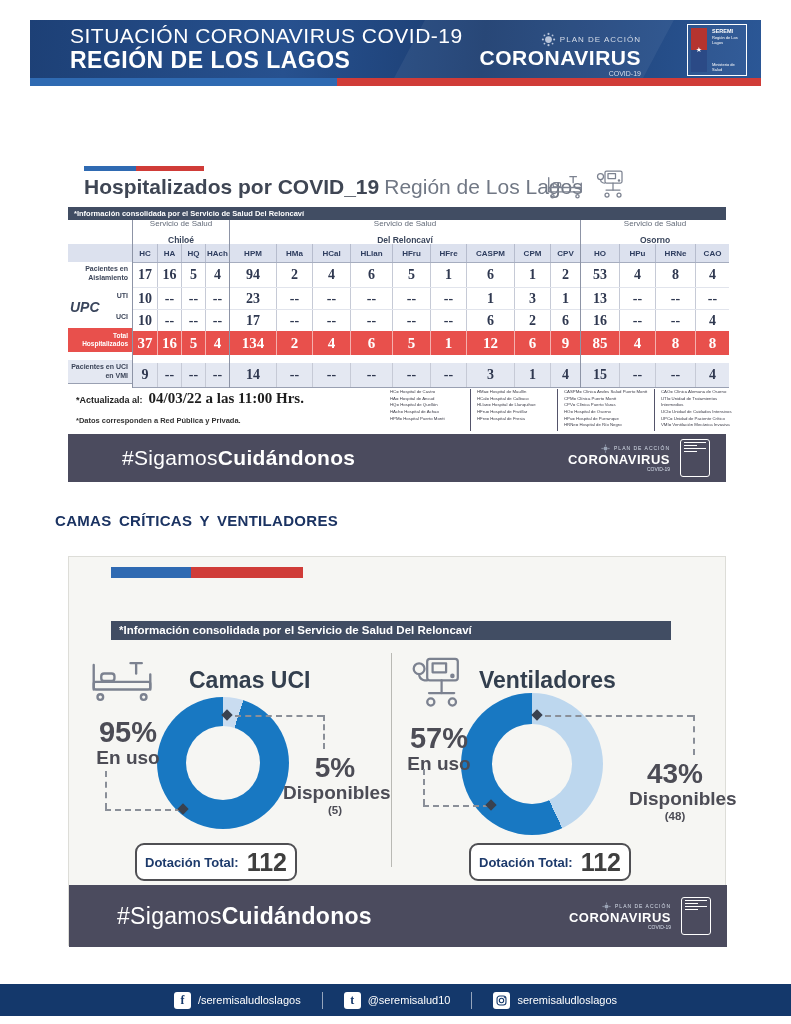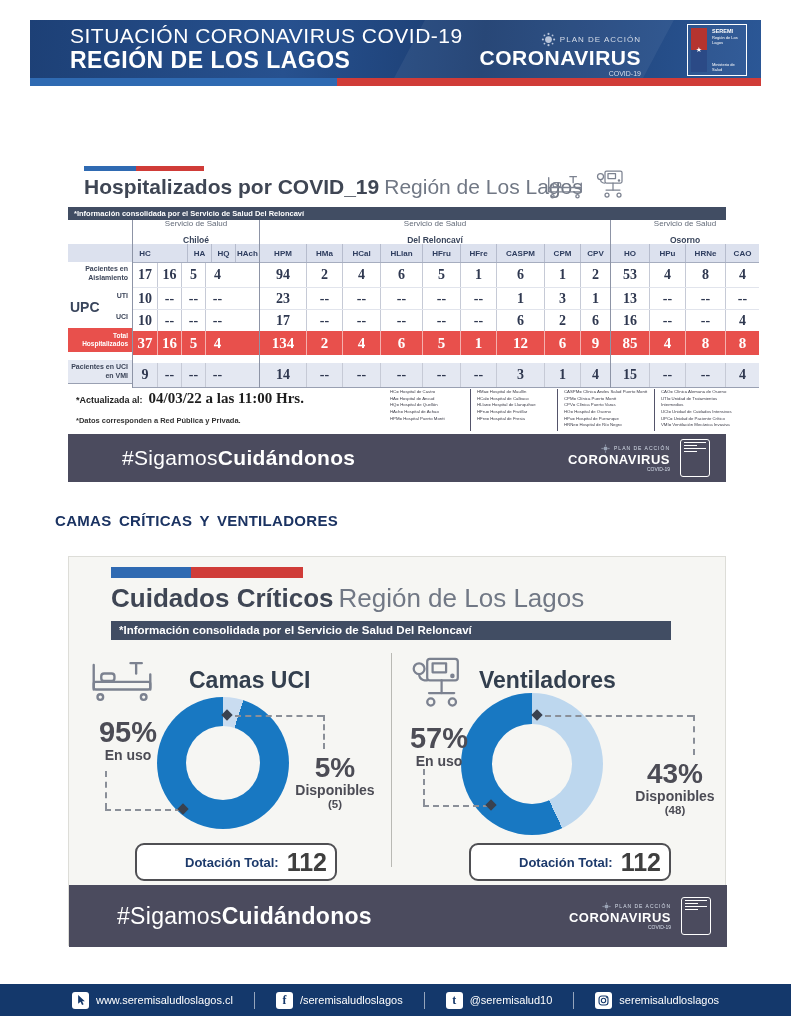--- a/index.html
+++ b/index.html
@@ -62,21 +62,21 @@
   .t-row{display:flex;align-items:center;}
   .t-r1{height:24px;}
   .t-r2,.t-r3{height:21px;}
   .t-red{height:24px;background:#e8504c;color:#fff;}
   .t-gap{height:8px;}
   .t-vmi{height:24px;background:#e4e8f2;}
   .lbl{font-size:7px;font-weight:bold;color:#3c4559;display:flex;align-items:center;
        justify-content:flex-end;text-align:right;padding-right:4px;box-sizing:border-box;line-height:1.25;}
   .red-lbl{color:#fff;font-size:6.5px;}
   .upc-block{height:42px;display:flex;align-items:center;}
-  .upc-big{font-size:14px;font-weight:bold;color:#39455c;padding-left:2px;}
+  .upc-big{font-size:14px;font-weight:bold;color:#39455c;padding-left:2px;font-style:italic;}
   .upc-subs{flex:1;display:flex;flex-direction:column;}
   .t-group{display:flex;flex-direction:column;border-left:1px solid #8d94a6;}
   .t-cell{display:flex;align-items:center;justify-content:center;box-sizing:border-box;height:100%;}
   .t-code{font-size:8px;font-weight:bold;color:#2d3c5e;}
   .t-val{font-family:"Liberation Serif",serif;font-weight:bold;font-size:14px;color:#2f3850;}
   .t-red .t-val{color:#fff;font-size:15px;}
   .t-cell.sep{border-left:1px solid #c6cad6;}
   .t-red .t-cell.sep{border-left:1px solid rgba(255,255,255,.55);}
   .t-codes .t-cell.sep{border-left:1px solid #b6bccd;}
   .t-group .t-codes{border-bottom:1px solid #a6adbf;}
@@ -117,28 +117,28 @@
   .panels{position:absolute;left:0;top:88px;width:658px;height:240px;}
   .divider{position:absolute;left:322px;top:8px;width:1px;height:214px;background:#b9b9b4;}
   .panel{position:absolute;top:8px;height:240px;}
   .panel-uci{left:16px;width:300px;}
   .panel-vent{left:330px;width:316px;}
   .p-title{position:absolute;font-size:23px;font-weight:bold;color:#333f4e;white-space:nowrap;}
   .donut{position:absolute;border-radius:50%;}
   .hole{position:absolute;inset:22%;background:#fff;border-radius:50%;}
   .card2 .hole{background:#f6f6f3;}
   .pct{font-weight:bold;color:#4c4c55;line-height:1.05;}
-  .pct-name{font-size:14px;font-weight:bold;color:#4c4c55;}
+  .pct-name{font-size:19px;font-weight:bold;color:#4c4c55;}
   .pct-count{font-size:11.5px;font-weight:bold;color:#4c4c55;}
   .pct-block{position:absolute;text-align:center;}
   .lead-h{position:absolute;border-top:2px dashed #8a8f98;}
   .lead-v{position:absolute;border-left:2px dashed #8a8f98;}
   .diamond{position:absolute;width:8px;height:8px;background:#39414f;transform:rotate(45deg);}
   .dot-box{position:absolute;height:34px;background:#fff;border:2px solid #4f4f53;border-radius:9px;
-           display:flex;align-items:center;justify-content:center;gap:8px;padding-left:40px;}
+           display:flex;align-items:center;justify-content:center;gap:8px;}
   .dot-lbl{font-size:13px;font-weight:bold;color:#1d3a6b;}
   .dot-val{font-size:25px;font-weight:bold;color:#3f3f3f;}
   .p-fn{position:absolute;top:232px;width:100%;text-align:center;font-size:10.5px;color:#3b3b40;}
   .p-fn b{color:#2e2e33;}
   .banner2{top:328px;height:62px;}
   .banner2 .hash{margin-left:48px;font-size:23px;}
   
   .footer{position:absolute;left:0;top:984px;width:791px;height:32px;background:#14386b;
           display:flex;align-items:center;justify-content:center;}
   .f-item{display:flex;align-items:center;gap:7px;padding:0 21px;}
@@ -246,21 +246,21 @@
         <div class="t-vmi lbl">Pacientes en UCI en VMI</div>
       </div>
       <div style="display:flex">
           <div class="t-group">
             <div class="t-ghead">
               <div class="gh1">Servicio de Salud</div>
               <div class="gh2">Chiloé</div>
             </div>
             <div class="t-row t-codes">
               <div class="t-cell t-code" style="width: 24px;">HC</div>
-              <div class="t-cell t-code sep" style="width: 24px; margin-left: 30px;">HA</div>
+              <div class="t-cell t-code sep" style="width: 24px;">HA</div>
               <div class="t-cell t-code sep" style="width: 24px;">HQ</div>
               <div class="t-cell t-code sep" style="width: 24px;">HAch</div>
             </div>
             <div class="t-row t-r1">
               <div class="t-cell t-val" style="width: 24px;">17</div>
               <div class="t-cell t-val sep" style="width: 24px;">16</div>
               <div class="t-cell t-val sep" style="width: 24px;">5</div>
               <div class="t-cell t-val sep" style="width: 24px;">4</div>
             </div>
             <div class="t-row t-r2">
@@ -479,23 +479,20 @@
     </div>
   </div>
 
   <div class="sec-title" style="top:512px">CAMAS CRÍTICAS Y VENTILADORES</div>
 
   <div class="card2">
     <div class="flag flag2">
         <div class="f-b"></div>
         <div class="f-r"></div>
       </div>
-    <div class="c-title c2-title">
-      <span class="ct-bold">Cuidados Críticos</span><span class="ct-light">Región de Los Lagos</span>
-    </div>
     <div class="infobar infobar2">*Información consolidada por el Servicio de Salud Del Reloncaví</div>
 
     <div class="panels">
       <div class="divider"></div>
 
       <div class="panel panel-uci">
         <svg style="position:absolute;left:4px;top:6px" width="66" height="44" viewBox="0 0 70 46">
           <g class="ico-line">
               <path d="M5 6 v26"></path>
               <path d="M65 16 v16"></path>
@@ -597,28 +594,20 @@
             <i class="half"></i>
             <i></i>
             <i class="half"></i>
           </div>
       </div>
     </div>
   </div>
 
   <div class="footer">
     <div class="f-item">
-      <span class="f-ico">
-          <svg width="11" height="13" viewBox="0 0 14 16">
-            <path d="M4 1 L4 12 L7 9.6 L9 13.8 L11 12.8 L9 8.8 L12.5 8.8 Z" fill="#14386b"></path>
-          </svg>
-        </span>
-      <span class="f-lbl">www.seremisaludloslagos.cl</span>
-    </div>
-    <div class="f-item">
       <span class="f-ico">f</span>
       <span class="f-lbl">/seremisaludloslagos</span>
     </div>
     <div class="f-item">
       <span class="f-ico">t</span>
       <span class="f-lbl">@seremisalud10</span>
     </div>
     <div class="f-item">
       <span class="f-ico">
           <svg width="11" height="11" viewBox="0 0 16 16" fill="none" stroke="#14386b" stroke-width="1.6">

